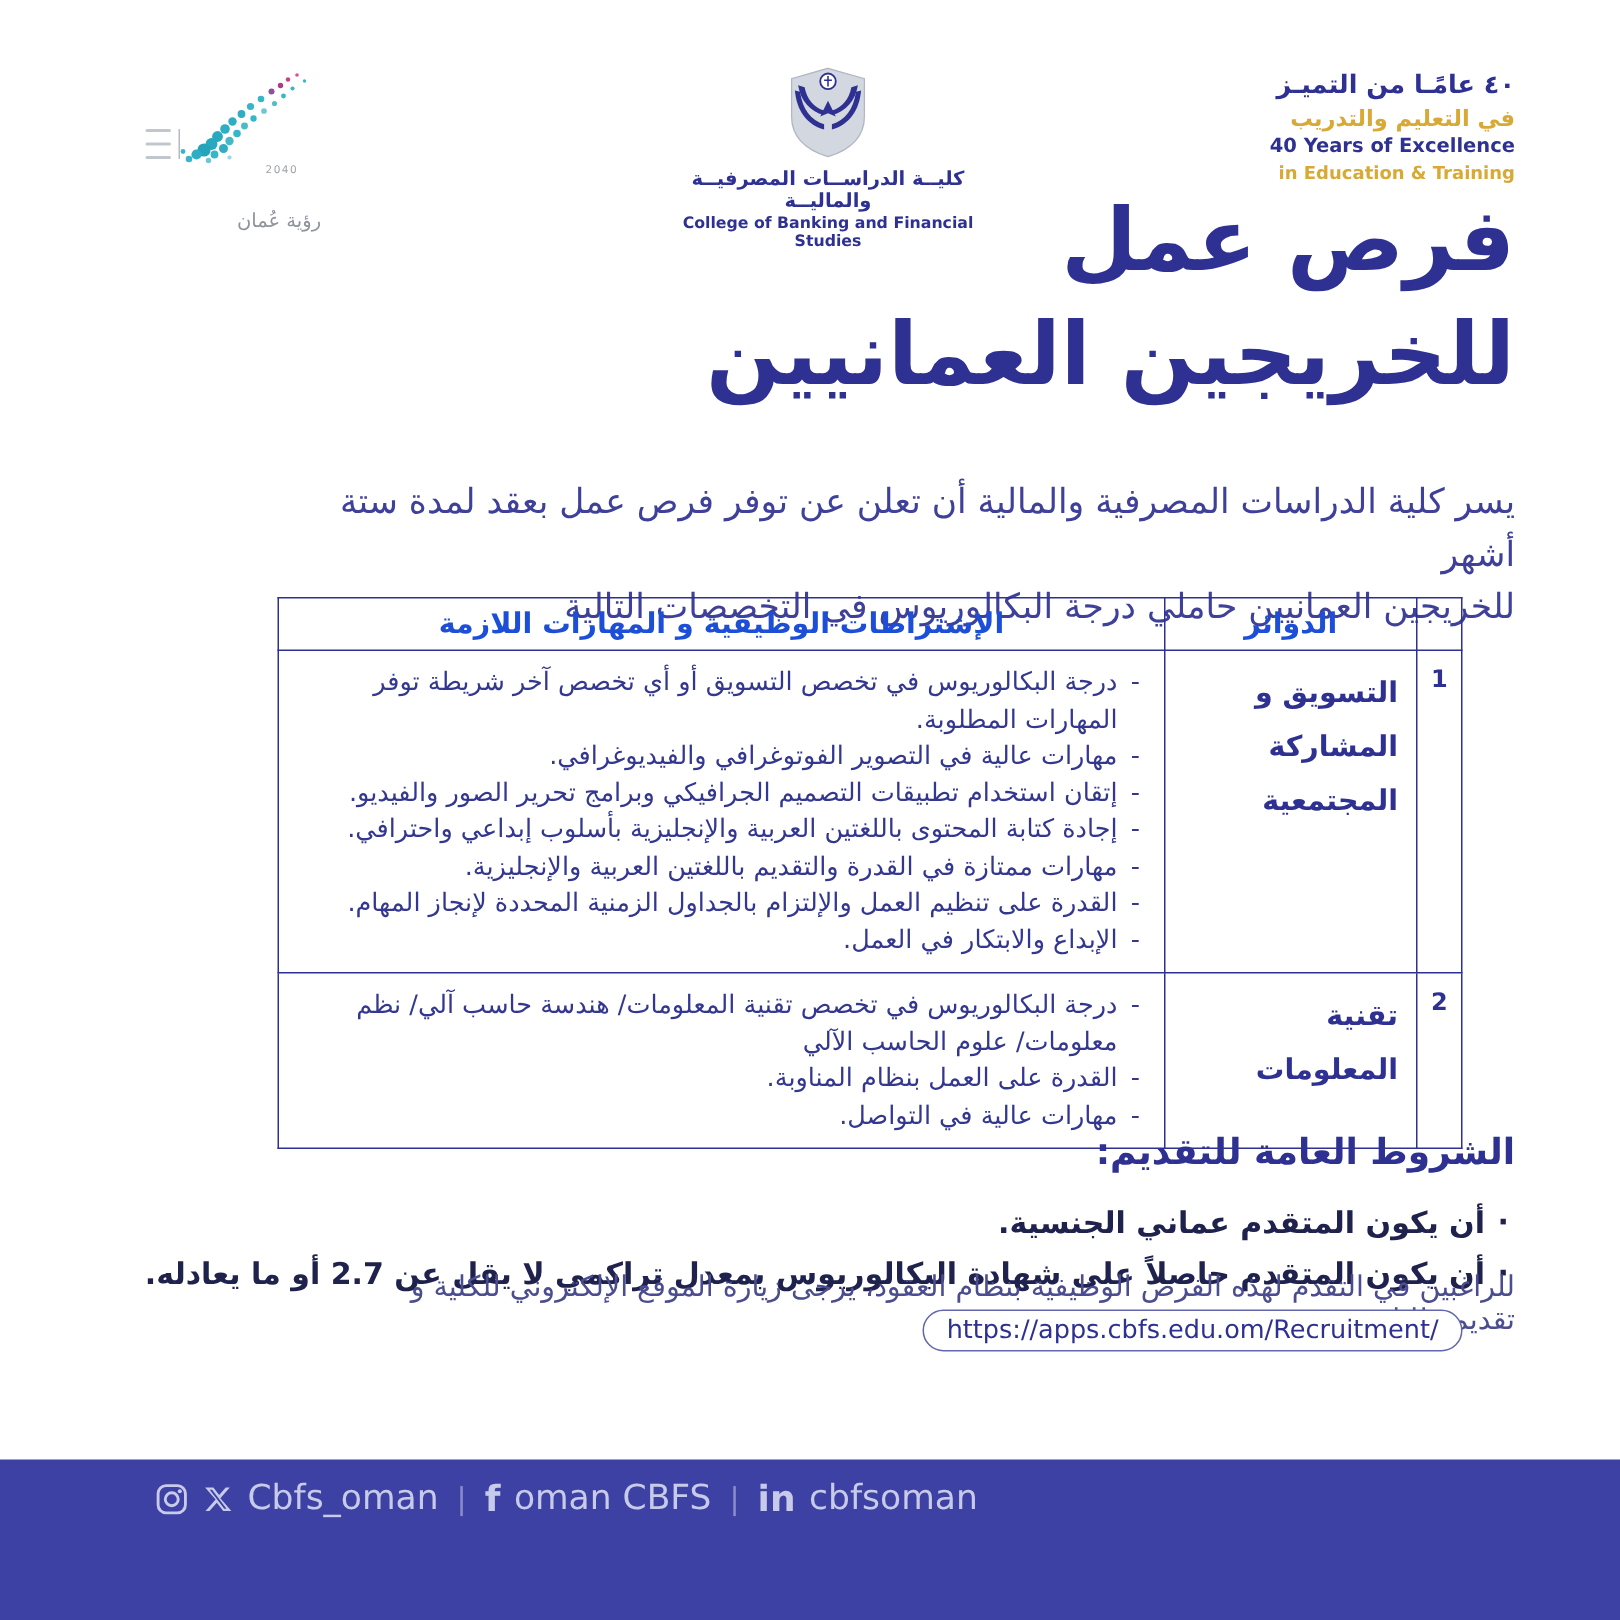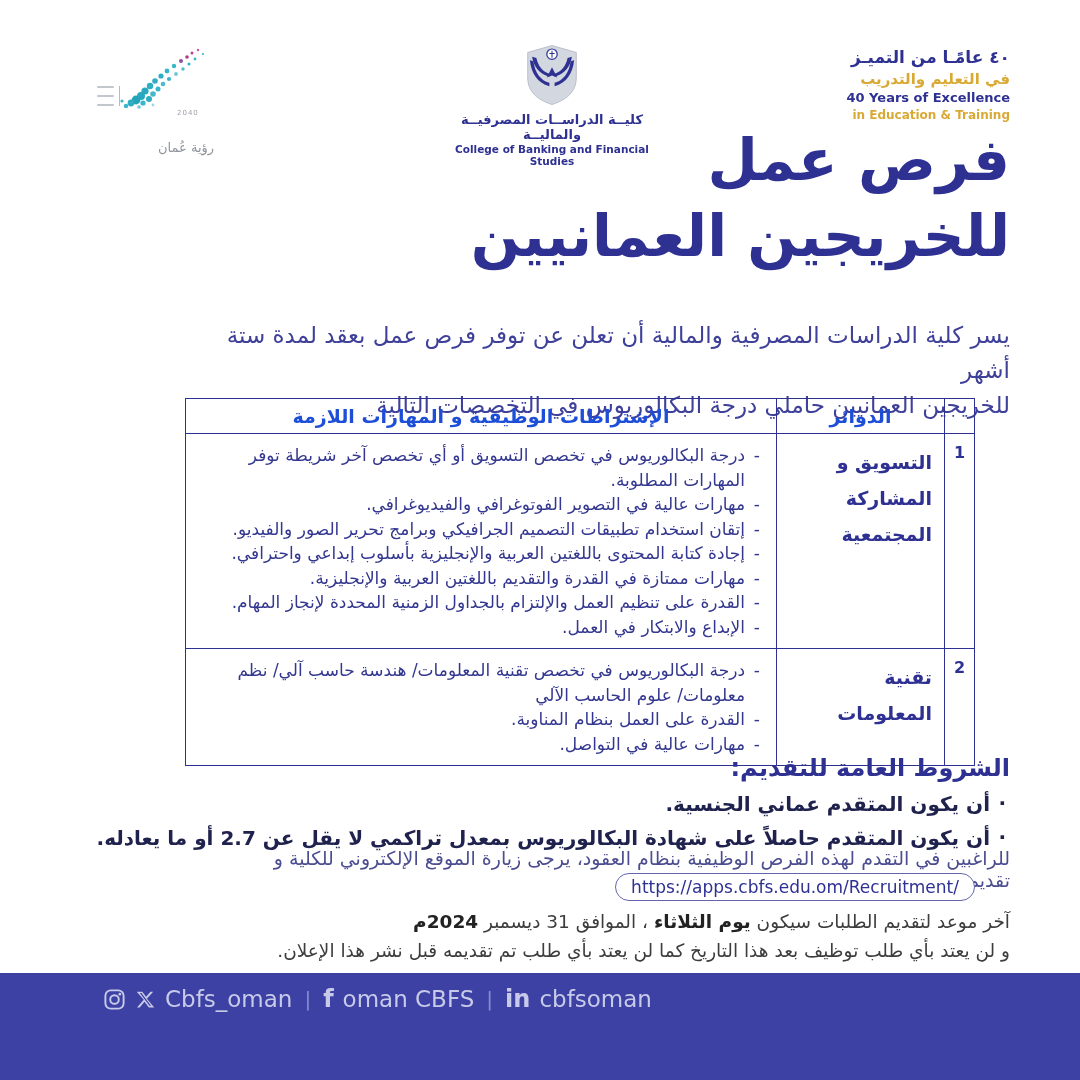--- a/index.html
+++ b/index.html
@@ -40,21 +40,21 @@
   .num-cell { text-align:center; padding-top:9px; font-size:16px; font-weight:bold; color:#2e3192; }
   .dept-cell { text-align:right; padding:10px 12px; font-size:19px; font-weight:bold;
                color:#2e3192; line-height:36px; }
   .req-list { list-style:none; padding:9px 14px 9px 10px; }
   .req-list li { position:relative; padding-right:17px; text-align:right;
                  font-size:17px; color:#33378f; line-height:24.5px; }
   .req-list li::before { content:"-"; position:absolute; right:2px; top:0; color:#33378f; }
 
   
   .conditions { position:absolute; right:70px; top:754px; text-align:right; direction:rtl; }
-  .conditions h2 { font-size:24px; font-weight:bold; color:#2e3192; margin-bottom:9px; }
+  .conditions h2 { font-size:24px; font-weight:bold; color:#2e3192; margin-bottom:20px; }
   .cond-list { list-style:none; }
   .cond-list li { position:relative; padding-right:20px; font-size:20px; font-weight:600;
                   color:#20224e; line-height:26px; margin-bottom:8px; }
   .cond-list li::before { content:"·"; position:absolute; right:4px; top:-1px; font-weight:bold; }
 
   
   .apply-line { position:absolute; right:70px; top:847px; width:740px; text-align:right; direction:rtl;
                 font-size:19px; color:#4b4d90; }
   .url-pill { position:absolute; right:105px; top:873px; direction:ltr; display:inline-block;
               border:1.5px solid #6366ad; border-radius:16px; padding:3px 15px;
@@ -199,24 +199,20 @@
     <ul class="cond-list">
 
     <li>أن يكون المتقدم عماني الجنسية.</li>
         <li>أن يكون المتقدم حاصلاً على شهادة البكالوريوس بمعدل تراكمي لا يقل عن 2.7 أو ما يعادله.</li>
       </ul>
   </div>
 
   <div class="apply-line">للراغبين في التقدم لهذه الفرص الوظيفية بنظام العقود، يرجى زيارة الموقع الإلكتروني للكلية و تقديم طلباتهم :</div>
   <a class="url-pill">https://apps.cbfs.edu.om/Recruitment/</a>
 
-  <div class="deadline">
-    <div><span>آخر موعد لتقديم الطلبات سيكون </span><b>يوم الثلاثاء</b><span> ، الموافق 31 ديسمبر </span><b>2024م</b></div>
-    <div>و لن يعتد بأي طلب توظيف بعد هذا التاريخ كما لن يعتد بأي طلب تم تقديمه قبل نشر هذا الإعلان.</div>
-  </div>
 
   <div class="footer">
     <div class="social">
       <span class="icon">
         <svg viewBox="0 0 24 24" width="23" height="23" fill="none" stroke="currentColor" stroke-width="2">
           <rect x="2.5" y="2.5" width="19" height="19" rx="5.5"></rect>
             <circle cx="12" cy="12" r="4.5"></circle>
           <circle cx="17.6" cy="6.4" r="1.4" fill="currentColor" stroke="none"></circle>
         </svg>
       </span>

